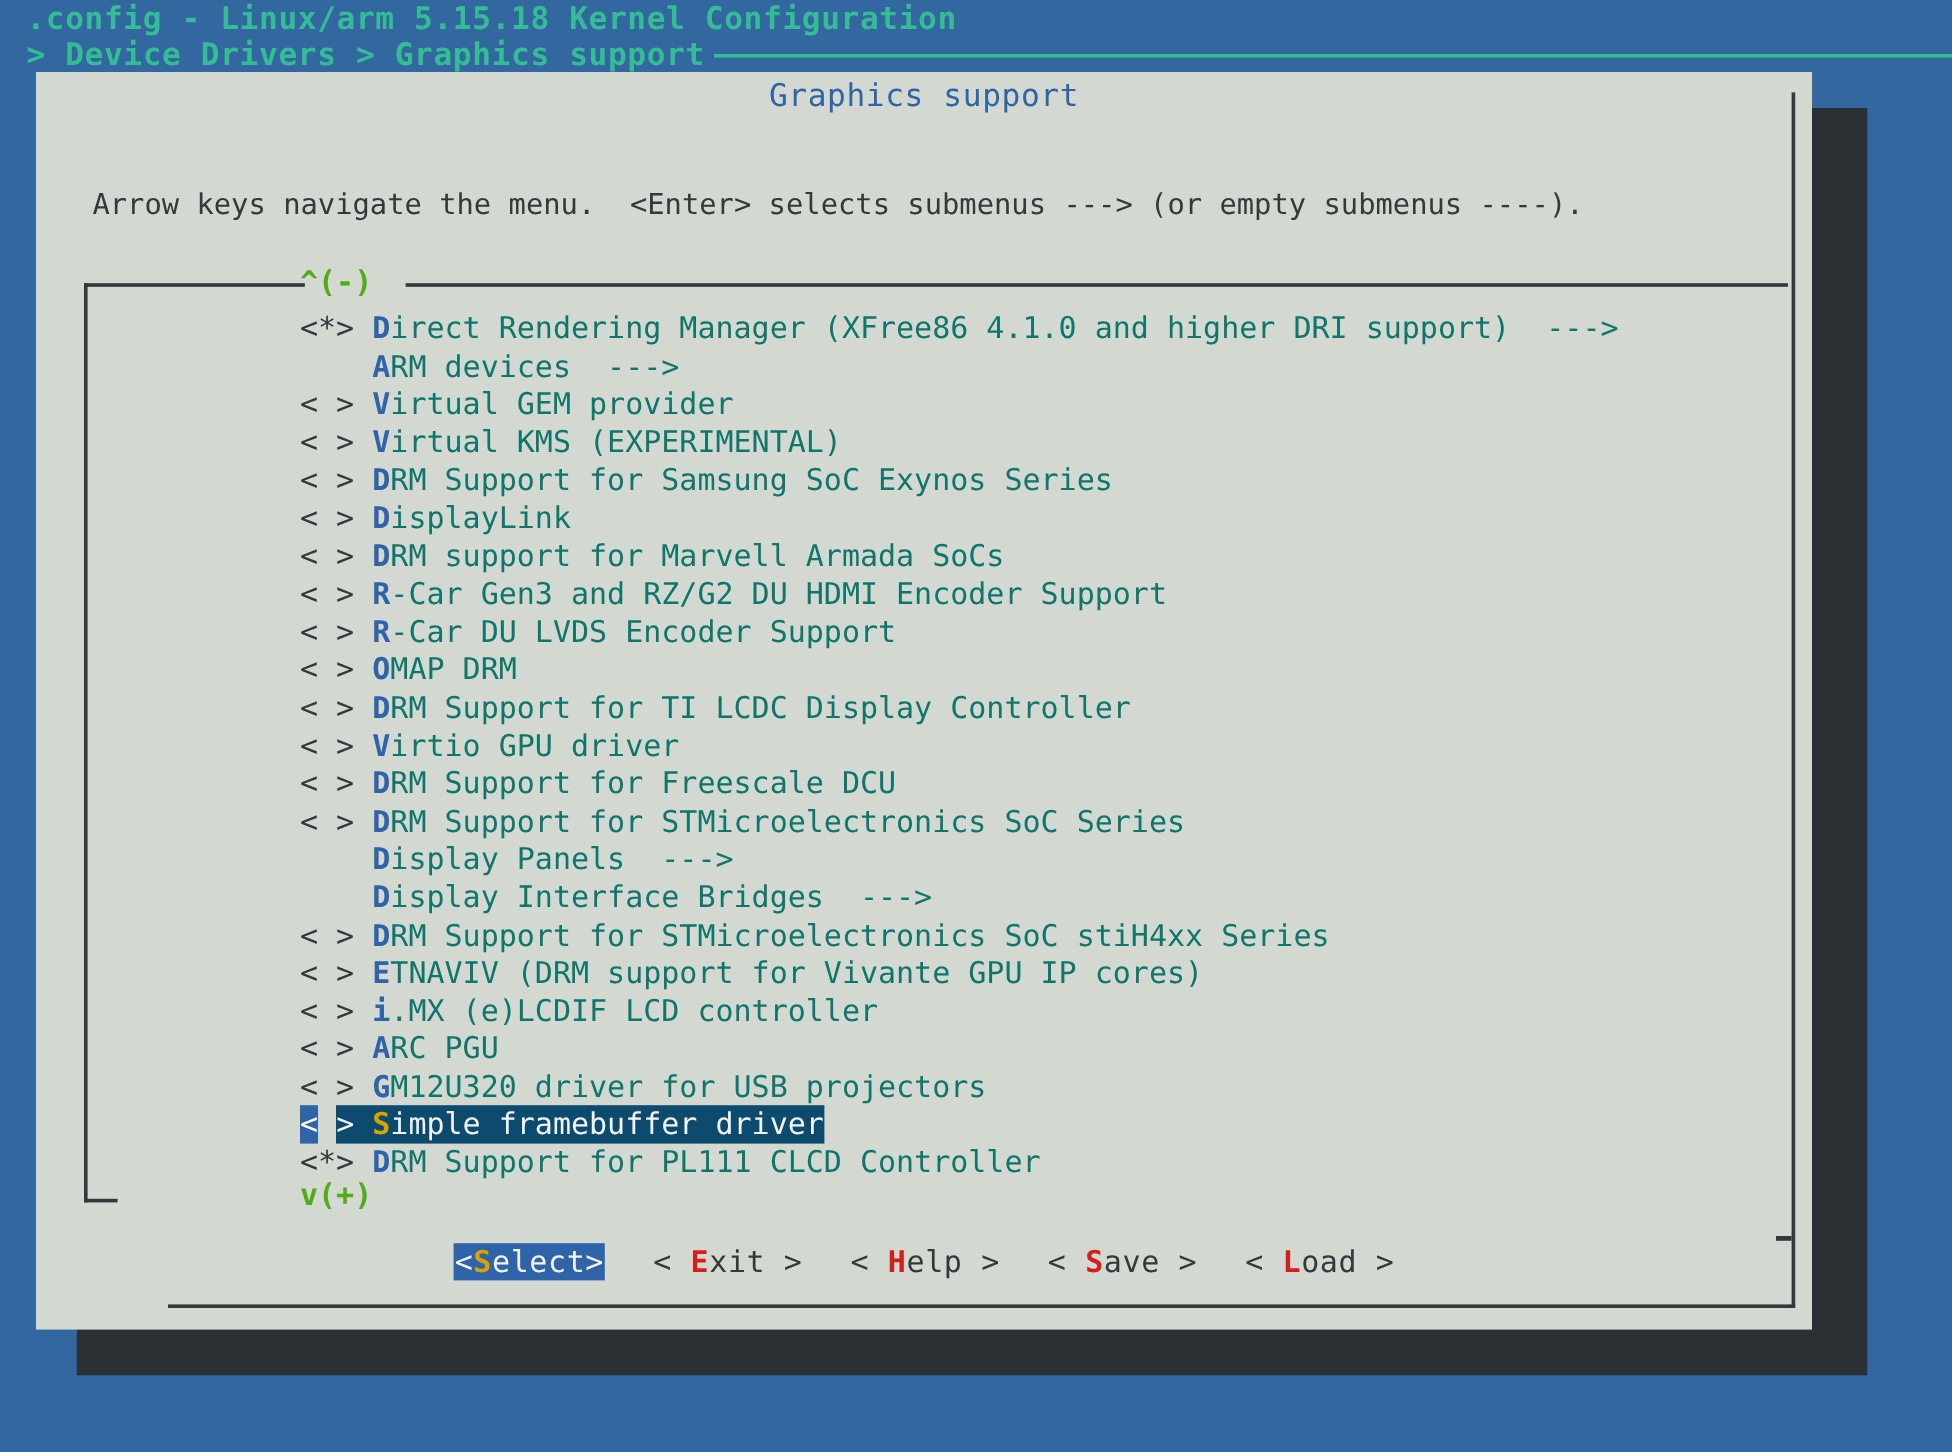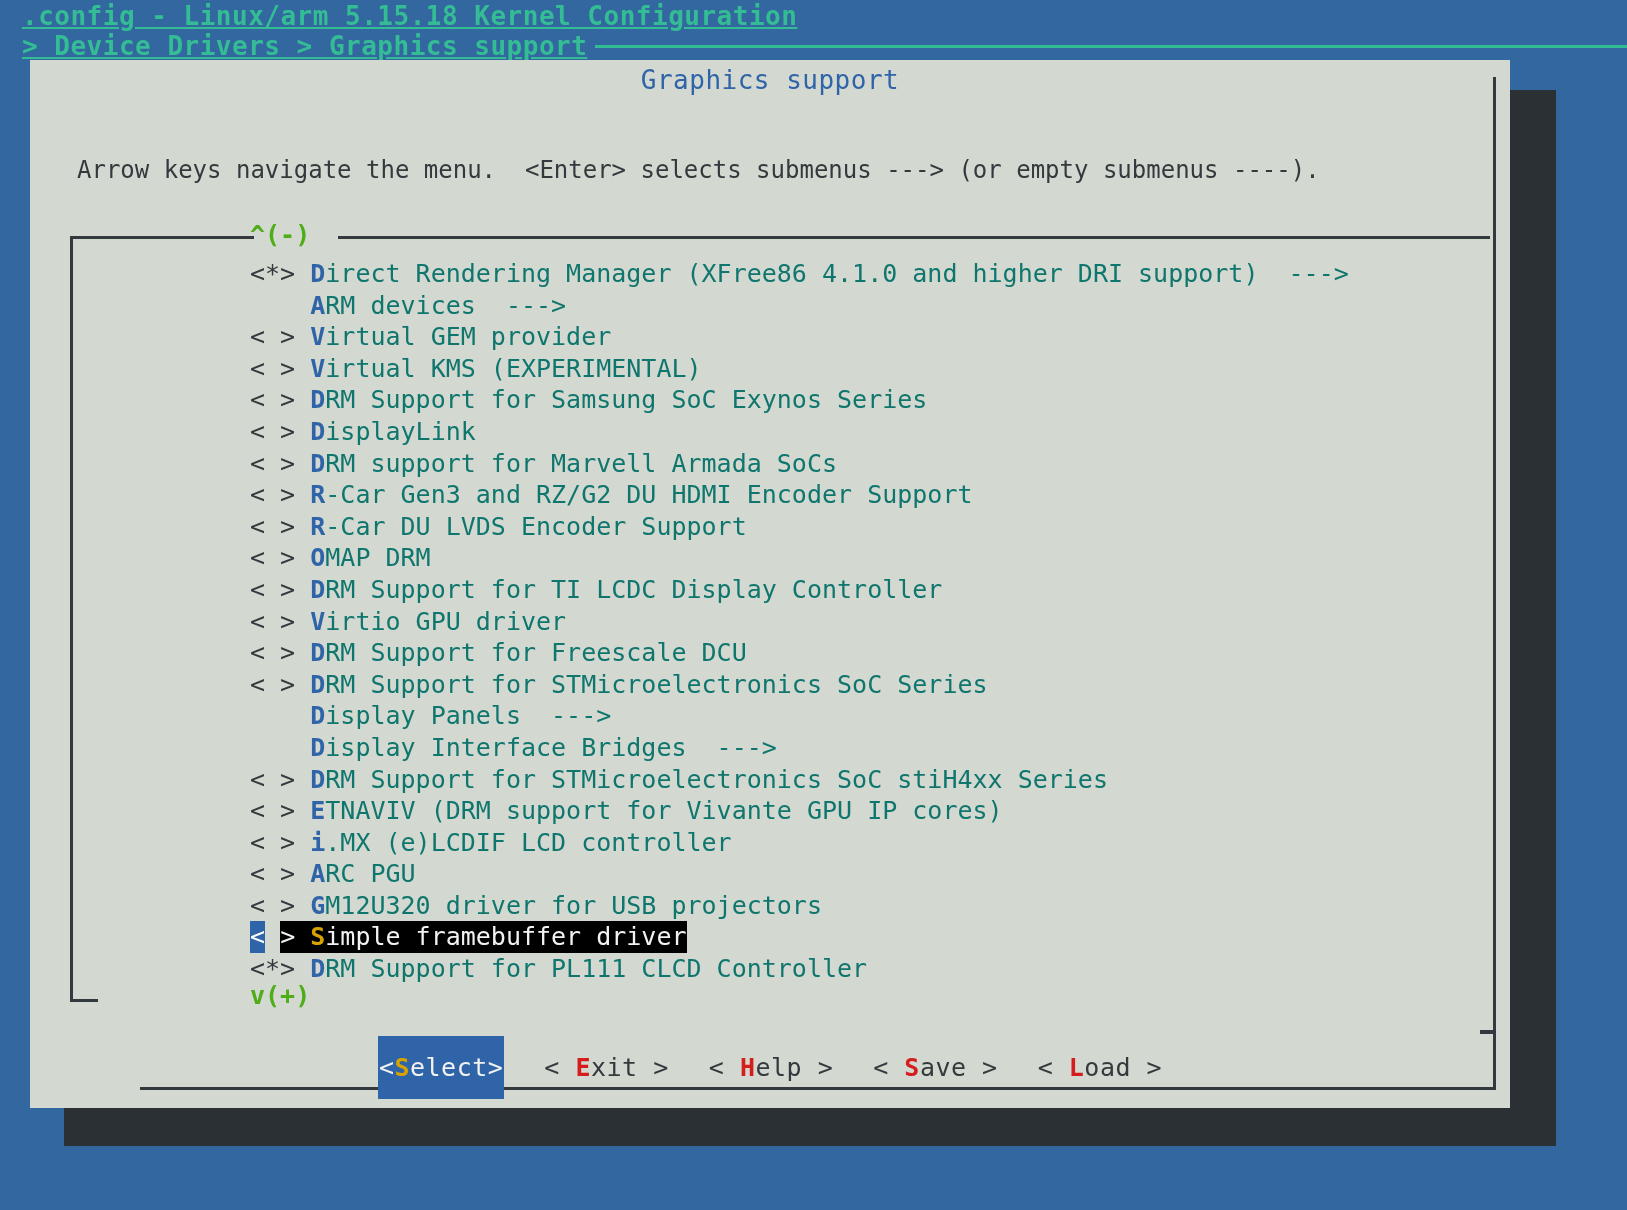--- a/index.html
+++ b/index.html
@@ -24,21 +24,20 @@
   }
   .term-title {
     position: absolute;
     left: 22px;
     color: #34bd95;
     font-size: 26px;
     font-weight: bold;
     letter-spacing: 0.5px;
     white-space: pre;
     line-height: 32px;
-    text-decoration: underline;
   }
   #term-title-1 { top: 0px; }
   #term-title-2 { top: 30px; }
   .term-rule {
     position: absolute;
     top: 45px;
     left: 595px;
     width: 1032px;
     height: 3px;
     background: #34bd95;
@@ -183,21 +182,21 @@
     font-weight: bold;
   }
   .menu-rest { color: #0f766e; }
 
   
   .menu-row.selected .menu-prefix-cursor {
     background: #2f64a8;
     color: #ffffff;
   }
   .menu-row.selected .menu-sel-body {
-    background: #000000;
+    background: #0c4a6e;
     color: #f2f2f2;
   }
   .menu-row.selected .menu-hotkey {
     color: #d8a200;
     font-weight: bold;
   }
   .menu-row.selected .menu-rest { color: #f2f2f2; }
 
   
   #button-bar {
@@ -207,21 +206,21 @@
     width: 1480px;
     display: flex;
     justify-content: center;
     gap: 0px;
     font-size: 25px;
     white-space: pre;
   }
   .dlg-button {
     white-space: pre;
     color: #34393d;
-    padding: 17px 0;
+    padding: 1px 0;
     margin: 0 20px;
     letter-spacing: 0.5px;
   }
   .dlg-button .btn-hot { color: #d61d1d; font-weight: bold; }
   .dlg-button .btn-txt { color: #34393d; }
   .dlg-button.active {
     background: #2f64a8;
     color: #f2f2f2;
     padding-left: 1px;
     padding-right: 1px;

